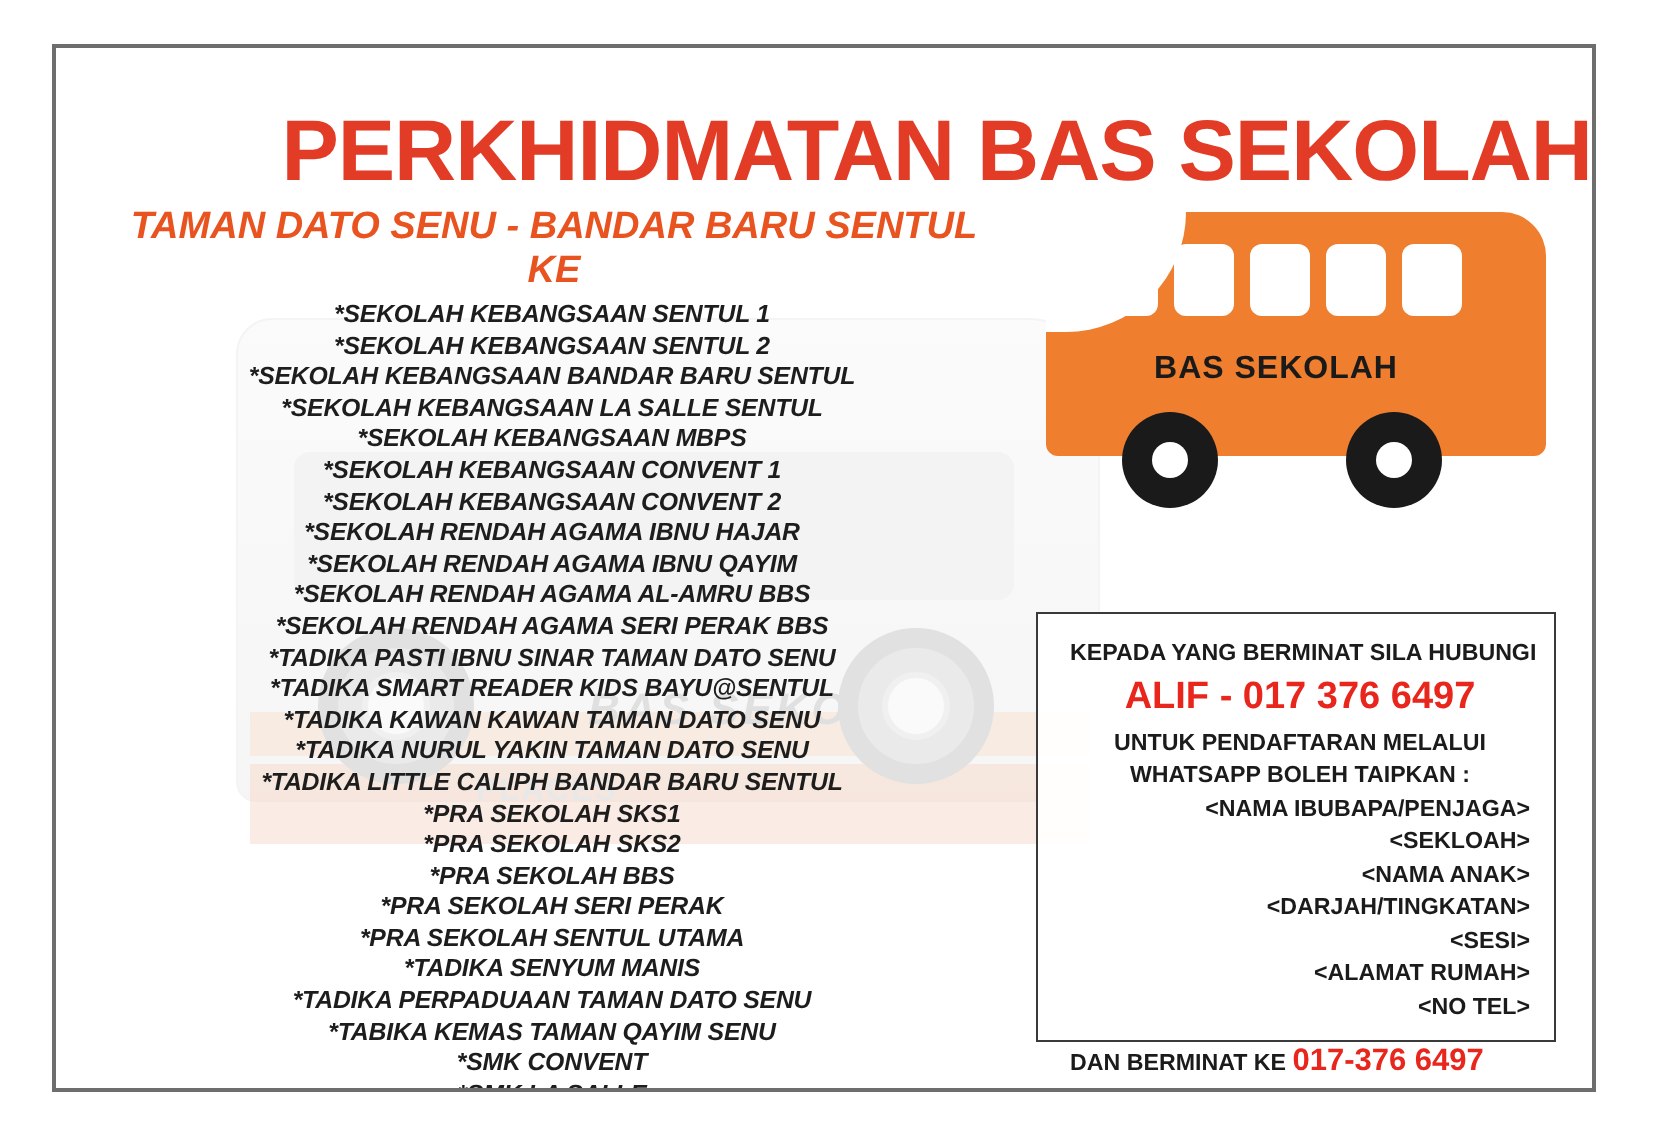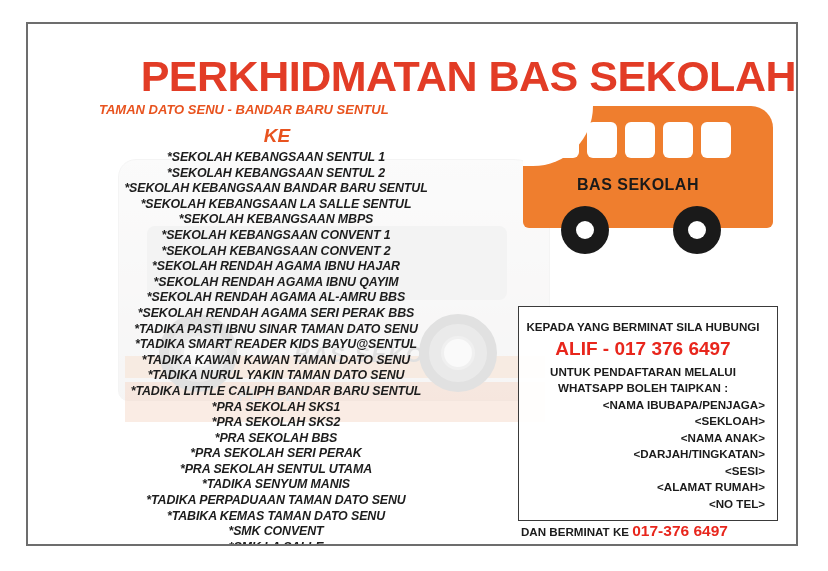--- a/index.html
+++ b/index.html
@@ -134,27 +134,26 @@
     letter-spacing: -0.5px;
     color: #e23c26;
     font-family: "Liberation Sans", sans-serif;
     white-space: nowrap;
   }
   #route {
     position: absolute;
     left: 34px;
     top: 78px;
     width: 430px;
-    text-align: left;
-    font-size: 13px;
+    text-align: center;
+    font-size: 19px;
     font-style: italic;
     font-weight: bold;
     color: #e8531f;
     line-height: 1.25;
-    margin-left: 37px;
   }
   #ke {
     position: absolute;
     left: 34px;
     top: 101px;
     width: 430px;
     text-align: center;
     font-size: 19px;
     font-style: italic;
     font-weight: bold;
@@ -249,21 +248,21 @@
   
   #contact-box {
     position: absolute;
     left: 490px;
     top: 282px;
     width: 260px;
     height: 215px;
     border: 1.5px solid #3a3a3a;
     box-sizing: border-box;
     background: rgba(255,255,255,0.93);
-    padding: 12px 12px 10px 2px;
+    padding: 12px 12px 10px 16px;
   }
   #contact-box .line {
     text-align: right;
     font-size: 11.6px;
     font-weight: bold;
     color: #1b1b1b;
     line-height: 16.5px;
     white-space: nowrap;
   }
   #contact-box .line.center { text-align: center; }
@@ -332,21 +331,21 @@
         <div class="item">*TADIKA KAWAN KAWAN TAMAN DATO SENU</div>
         <div class="item">*TADIKA NURUL YAKIN TAMAN DATO SENU</div>
         <div class="item">*TADIKA LITTLE CALIPH BANDAR BARU SENTUL</div>
         <div class="item">*PRA SEKOLAH SKS1</div>
         <div class="item">*PRA SEKOLAH SKS2</div>
         <div class="item">*PRA SEKOLAH BBS</div>
         <div class="item">*PRA SEKOLAH SERI PERAK</div>
         <div class="item">*PRA SEKOLAH SENTUL UTAMA</div>
         <div class="item">*TADIKA SENYUM MANIS</div>
         <div class="item">*TADIKA PERPADUAAN TAMAN DATO SENU</div>
-        <div class="item">*TABIKA KEMAS TAMAN DATO SENU</div>
+        <div class="item">*TABIKA KEMAS TAMAN QAYIM SENU</div>
         <div class="item">*SMK CONVENT</div>
         <div class="item">*SMK LA SALLE</div>
       </div>
 
     <div id="bus">
       <div class="bus-body">
         <div class="bus-front-slope"></div>
         <div class="bus-window-row">
           <div class="bus-window first"></div>
           <div class="bus-window"></div>

